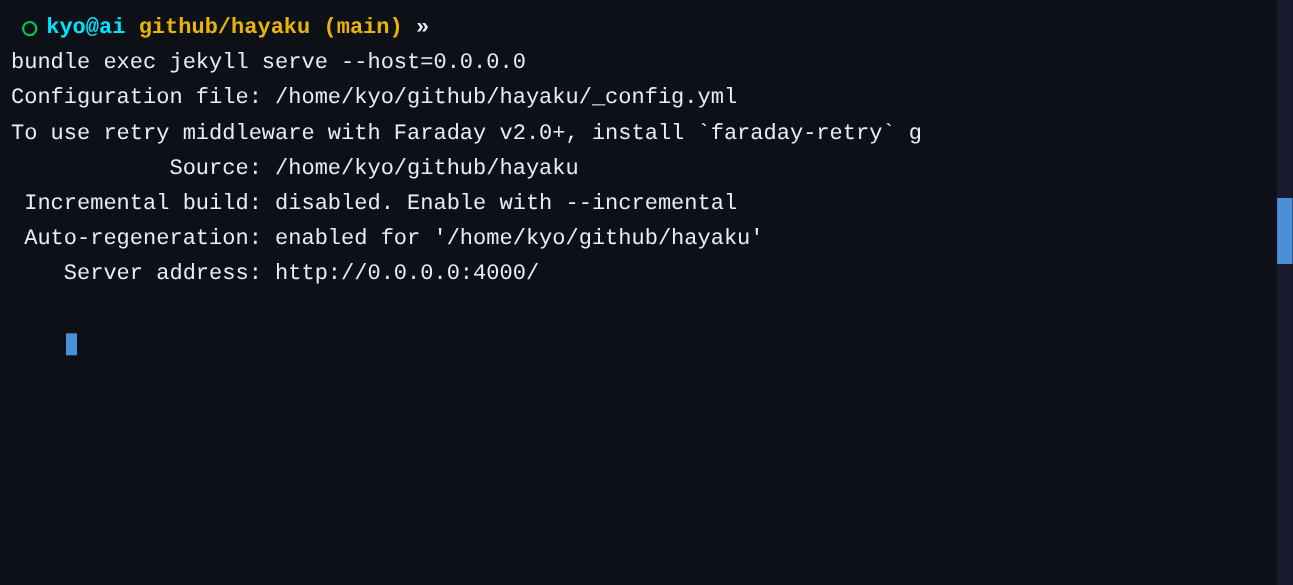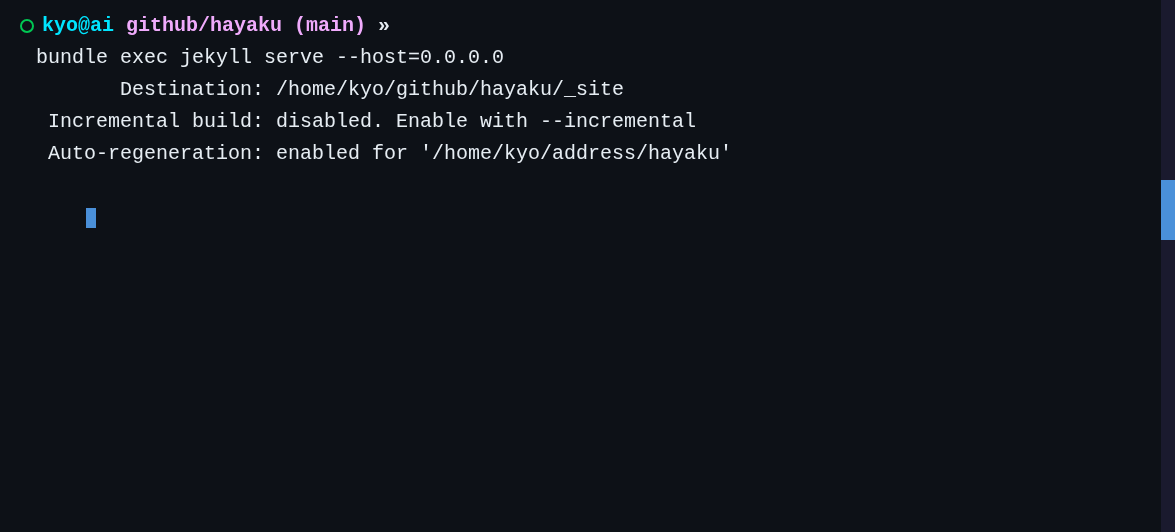--- a/index.html
+++ b/index.html
@@ -38,21 +38,21 @@
     .scrollbar-thumb {
       position: absolute;
       right: 0;
       top: 180px;
       width: 14px;
       height: 60px;
       background-color: #4a90d9;
     }
 
     .line {
-      padding: 0 36px;
+      padding: 0 10px;
       white-space: pre;
       color: #e6edf3;
     }
 
     .prompt-line {
       display: flex;
       align-items: center;
       padding: 0 20px;
     }
 
@@ -65,21 +65,21 @@
       margin-right: 8px;
       flex-shrink: 0;
     }
 
     .prompt-user {
       color: #00e5ff;
       font-weight: bold;
     }
 
     .prompt-branch {
-      color: #f0abfc;
+      color: #eab308;
       font-weight: bold;
     }
 
     .prompt-arrow {
       color: #e6edf3;
       font-weight: bold;
     }
 
     .text-white {
       color: #e6edf3;
@@ -104,23 +104,26 @@
     <span class="prompt-user">kyo@ai</span>
     <span class="text-white">&nbsp;</span>
     <span class="prompt-branch">github/hayaku</span>
     <span class="text-white">&nbsp;</span>
     <span class="prompt-branch">(main)</span>
     <span class="text-white">&nbsp;</span>
     <span class="prompt-arrow">»</span>
   </div>
 
   <div class="line">bundle exec jekyll serve --host=0.0.0.0</div>
-  <div class="line">       Destination: /home/kyo/github/hayaku/_site</div>
+  <div class="line">Configuration file: /home/kyo/github/hayaku/_config.yml</div>
+  <div class="line">To use retry middleware with Faraday v2.0+, install `faraday-retry` g</div>
+  <div class="line">            Source: /home/kyo/github/hayaku</div>
   <div class="line"> Incremental build: disabled. Enable with --incremental</div>
-  <div class="line"> Auto-regeneration: enabled for '/home/kyo/address/hayaku'</div>
+  <div class="line"> Auto-regeneration: enabled for '/home/kyo/github/hayaku'</div>
+  <div class="line">    Server address: http://0.0.0.0:4000/</div>
   <div class="line">
     <span class="cursor"></span>
   </div>
 
   <div class="scrollbar">
     <div class="scrollbar-thumb"></div>
   </div>
 
 </div>
 

